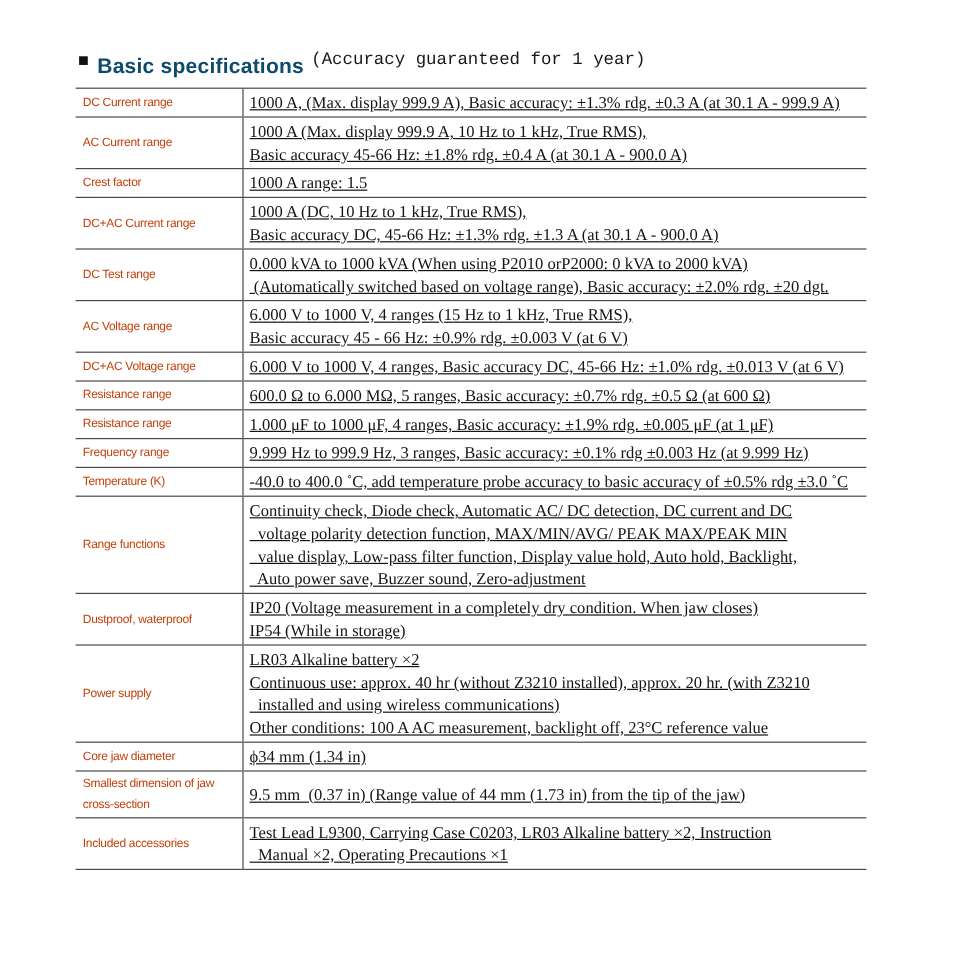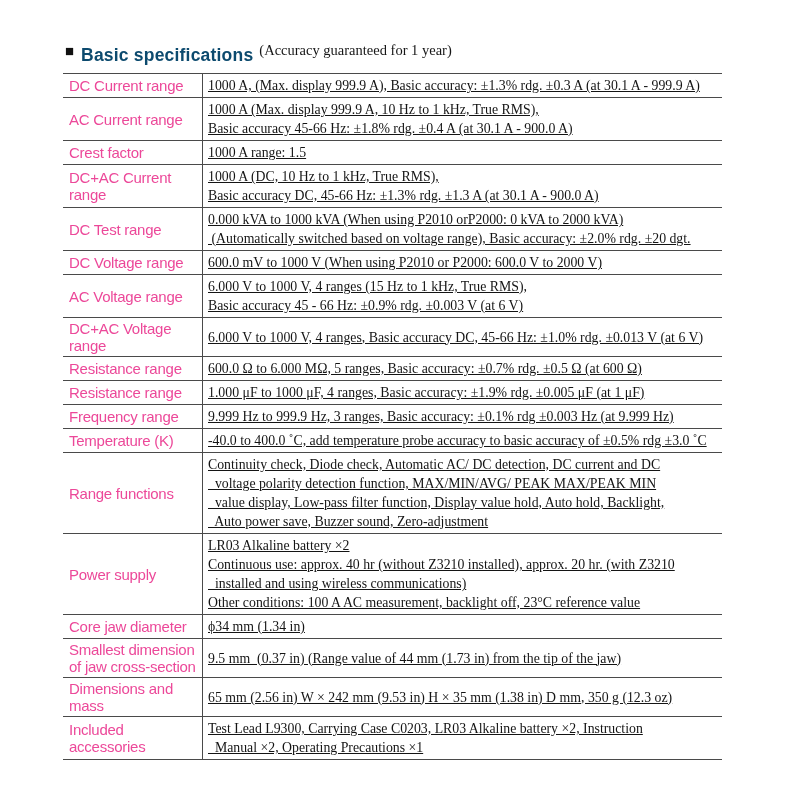--- a/index.html
+++ b/index.html
@@ -32,44 +32,44 @@
   .title-text {
     font-family: "Liberation Sans", sans-serif;
     font-size: 17.5px;
     font-weight: bold;
     color: #0c4a6e;
     letter-spacing: 0.2px;
     margin-right: 6px;
     margin-top: 11px;
   }
   .title-sub {
-    font-family: Liberation Serif, serif;
+    font-family: Liberation Mono, monospace;
     font-size: 14.5px;
     color: #161616;
   }
   .spec-table {
     width: 659px;
     border-bottom: 1px solid #4a4a4a;
   }
   .row {
     display: flex;
     align-items: stretch;
     border-top: 1px solid #4a4a4a;
   }
   .cell-label {
     width: 139px;
     box-sizing: border-box;
     padding: 2px 3px 2px 6px;
     display: flex;
     align-items: center;
     font-family: "Liberation Sans", sans-serif;
-    font-size: 15px;
+    font-size: 10px;
     line-height: 17px;
     letter-spacing: -0.25px;
-    color: #ec4899;
+    color: #c2410c;
   }
   .cell-value {
     flex: 1;
     box-sizing: border-box;
     border-left: 1px solid #4a4a4a;
     padding: 2px 0 2px 5px;
     display: flex;
     align-items: center;
     font-family: "Liberation Serif", serif;
     font-size: 13.8px;
@@ -113,24 +113,20 @@
       <div class="cell-value">1000 A (DC, 10 Hz to 1 kHz, True RMS),
 Basic accuracy DC, 45-66 Hz: ±1.3% rdg. ±1.3 A (at 30.1 A - 900.0 A)</div>
     </div>
 
     <div class="row">
       <div class="cell-label">DC Test range</div>
       <div class="cell-value">0.000 kVA to 1000 kVA (When using P2010 orP2000: 0 kVA to 2000 kVA)
  (Automatically switched based on voltage range), Basic accuracy: ±2.0% rdg. ±20 dgt.</div>
     </div>
 
-    <div class="row">
-      <div class="cell-label">DC Voltage range</div>
-      <div class="cell-value">600.0 mV to 1000 V (When using P2010 or P2000: 600.0 V to 2000 V)</div>
-    </div>
 
     <div class="row">
       <div class="cell-label">AC Voltage range</div>
       <div class="cell-value">6.000 V to 1000 V, 4 ranges (15 Hz to 1 kHz, True RMS),
 Basic accuracy 45 - 66 Hz: ±0.9% rdg. ±0.003 V (at 6 V)</div>
     </div>
 
     <div class="row">
       <div class="cell-label">DC+AC Voltage range</div>
       <div class="cell-value">6.000 V to 1000 V, 4 ranges, Basic accuracy DC, 45-66 Hz: ±1.0% rdg. ±0.013 V (at 6 V)</div>
@@ -157,43 +153,44 @@
     </div>
 
     <div class="row">
       <div class="cell-label">Range functions</div>
       <div class="cell-value">Continuity check, Diode check, Automatic AC/ DC detection, DC current and DC
   voltage polarity detection function, MAX/MIN/AVG/ PEAK MAX/PEAK MIN
   value display, Low-pass filter function, Display value hold, Auto hold, Backlight,
   Auto power save, Buzzer sound, Zero-adjustment</div>
     </div>
 
+    <div class="row">
+      <div class="cell-label">Dustproof, waterproof</div>
+      <div class="cell-value">IP20 (Voltage measurement in a completely dry condition. When jaw closes)
+IP54 (While in storage)</div>
+    </div>
 
     <div class="row">
       <div class="cell-label">Power supply</div>
       <div class="cell-value">LR03 Alkaline battery ×2
 Continuous use: approx. 40 hr (without Z3210 installed), approx. 20 hr. (with Z3210
   installed and using wireless communications)
 Other conditions: 100 A AC measurement, backlight off, 23°C reference value</div>
     </div>
 
     <div class="row">
       <div class="cell-label">Core jaw diameter</div>
       <div class="cell-value">ϕ34 mm (1.34 in)</div>
     </div>
 
     <div class="row">
       <div class="cell-label">Smallest dimension of jaw cross-section</div>
       <div class="cell-value">9.5 mm  (0.37 in) (Range value of 44 mm (1.73 in) from the tip of the jaw)</div>
     </div>
 
-    <div class="row">
-      <div class="cell-label">Dimensions and mass</div>
-      <div class="cell-value">65 mm (2.56 in) W × 242 mm (9.53 in) H × 35 mm (1.38 in) D mm, 350 g (12.3 oz)</div>
-    </div>
 
     <div class="row">
       <div class="cell-label">Included accessories</div>
       <div class="cell-value">Test Lead L9300, Carrying Case C0203, LR03 Alkaline battery ×2, Instruction
   Manual ×2, Operating Precautions ×1</div>
     </div>
 
   </div>
 </div>
 

